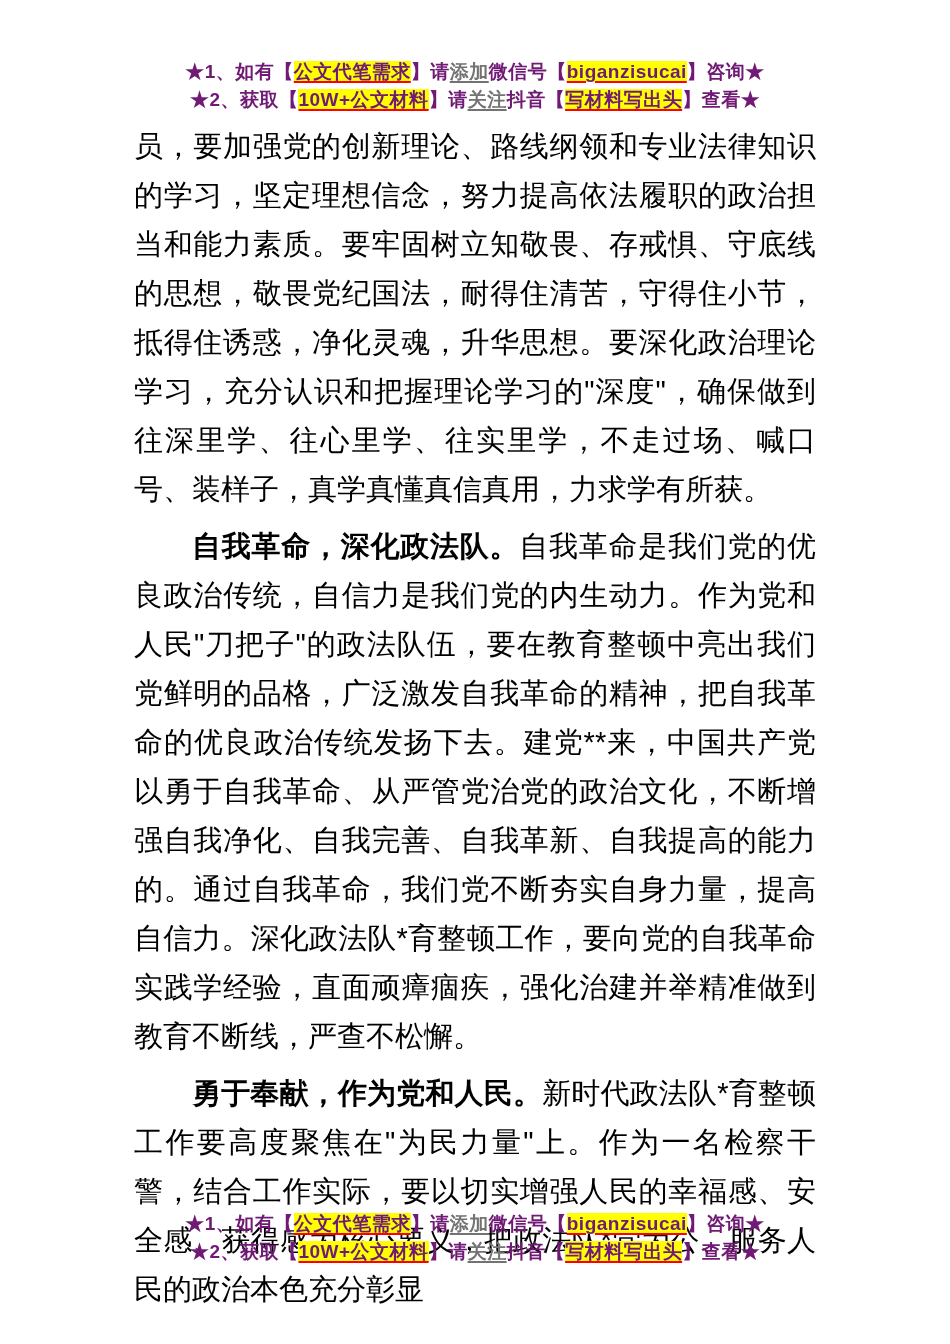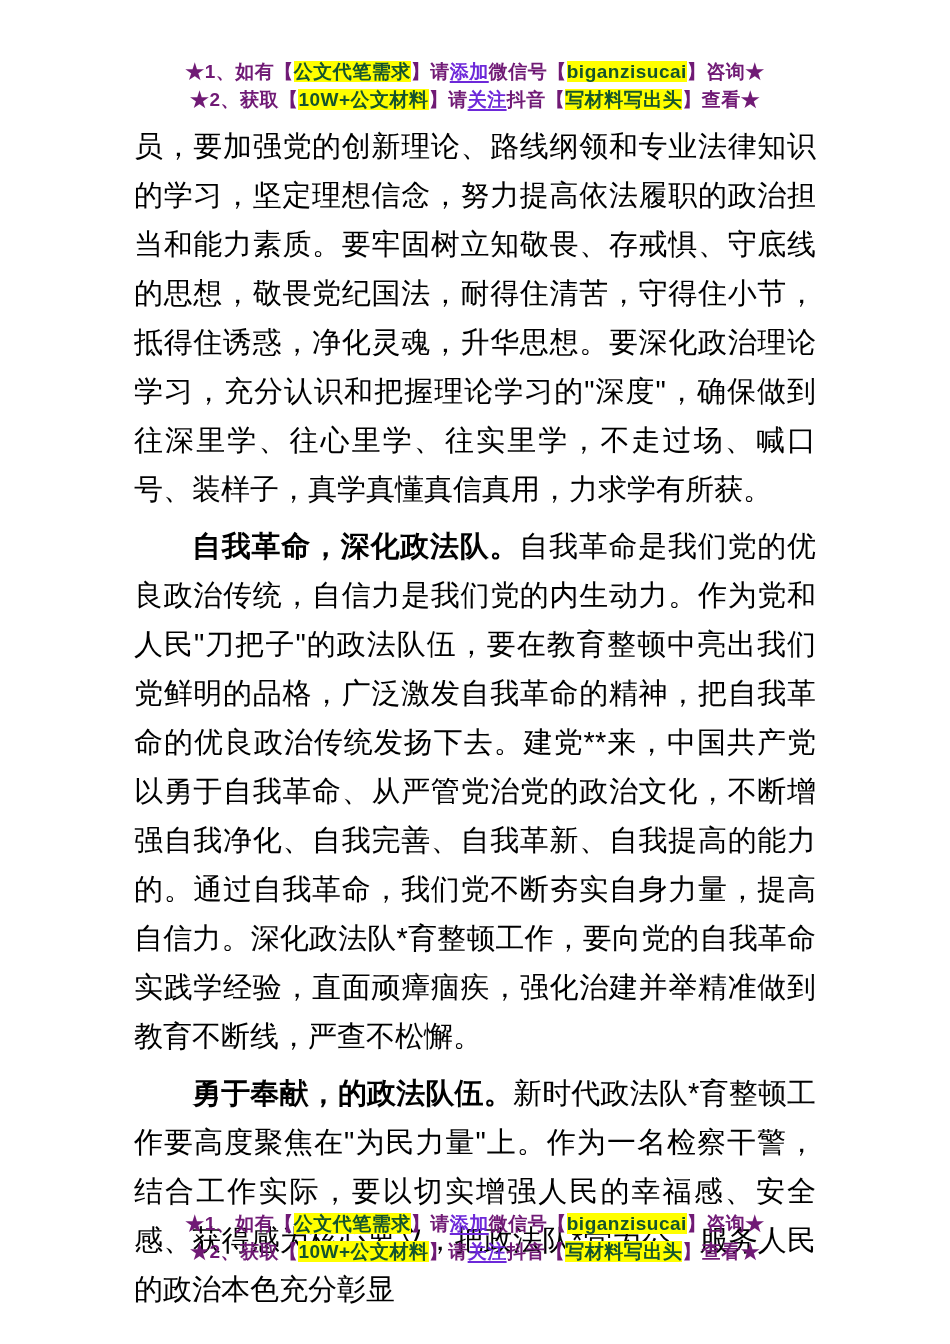--- a/index.html
+++ b/index.html
@@ -19,28 +19,29 @@
   .banner-line {
     text-align: center;
     font-size: 19px;
     font-weight: 700;
     line-height: 28px;
     letter-spacing: 0.5px;
     white-space: nowrap;
   }
   .seg-plain { color: #701a75; }
   .seg-underline {
-    color: #6d28d9;
+    color: #737373;
     text-decoration: underline;
     text-decoration-thickness: 2px;
     text-underline-offset: 3px;
   }
   .seg-highlight {
-    color: #14532d;
+    color: #701a75;
     background: #ffff00;
+    text-decoration: underline;
     text-decoration-color: #ff0000;
     text-decoration-thickness: 2px;
     text-underline-offset: 3px;
   }
   .doc-body {
     margin-top: 8px;
     padding: 0 134px;
   }
   p.para {
     margin: 0;
@@ -56,19 +57,19 @@
 <body>
 
 <div class="page">
   <div class="banner header-banner">
       <div class="banner-line"><span class="seg-plain">★1、如有【</span><span class="seg-highlight">公文代笔需求</span><span class="seg-plain">】请</span><span class="seg-underline">添加</span><span class="seg-plain">微信号【</span><span class="seg-highlight">biganzisucai</span><span class="seg-plain">】咨询★</span></div>
       <div class="banner-line"><span class="seg-plain">★2、获取【</span><span class="seg-highlight">10W+公文材料</span><span class="seg-plain">】请</span><span class="seg-underline">关注</span><span class="seg-plain">抖音【</span><span class="seg-highlight">写材料写出头</span><span class="seg-plain">】查看★</span></div>
     </div>
   <div class="doc-body">
       <p class="para"><span>员，要加强党的创新理论、路线纲领和专业法律知识的学习，坚定理想信念，努力提高依法履职的政治担当和能力素质。要牢固树立知敬畏、存戒惧、守底线的思想，敬畏党纪国法，耐得住清苦，守得住小节，抵得住诱惑，净化灵魂，升华思想。要深化政治理论学习，充分认识和把握理论学习的"深度"，确保做到往深里学、往心里学、往实里学，不走过场、喊口号、装样子，真学真懂真信真用，力求学有所获。</span></p>
       <p class="para indent"><span class="lead">自我革命，深化政法队。</span><span>自我革命是我们党的优良政治传统，自信力是我们党的内生动力。作为党和人民"刀把子"的政法队伍，要在教育整顿中亮出我们党鲜明的品格，广泛激发自我革命的精神，把自我革命的优良政治传统发扬下去。建党**来，中国共产党以勇于自我革命、从严管党治党的政治文化，不断增强自我净化、自我完善、自我革新、自我提高的能力的。通过自我革命，我们党不断夯实自身力量，提高自信力。深化政法队*育整顿工作，要向党的自我革命实践学经验，直面顽瘴痼疾，强化治建并举精准做到教育不断线，严查不松懈。</span></p>
-      <p class="para indent"><span class="lead">勇于奉献，的政法队伍。</span><span>新时代政法队*育整顿工作要高度聚焦在"为民力量"上。作为一名检察干警，结合工作实际，要以切实增强人民的幸福感、安全感、获得感为核心要义，把政法队*党为公、服务人民的政治本色充分彰显</span></p>
+      <p class="para indent"><span class="lead">勇于奉献，作为党和人民。</span><span>新时代政法队*育整顿工作要高度聚焦在"为民力量"上。作为一名检察干警，结合工作实际，要以切实增强人民的幸福感、安全感、获得感为核心要义，把政法队*党为公、服务人民的政治本色充分彰显</span></p>
     </div>
   <div class="banner footer-banner">
       <div class="banner-line"><span class="seg-plain">★1、如有【</span><span class="seg-highlight">公文代笔需求</span><span class="seg-plain">】请</span><span class="seg-underline">添加</span><span class="seg-plain">微信号【</span><span class="seg-highlight">biganzisucai</span><span class="seg-plain">】咨询★</span></div>
       <div class="banner-line"><span class="seg-plain">★2、获取【</span><span class="seg-highlight">10W+公文材料</span><span class="seg-plain">】请</span><span class="seg-underline">关注</span><span class="seg-plain">抖音【</span><span class="seg-highlight">写材料写出头</span><span class="seg-plain">】查看★</span></div>
     </div>
 </div>
 
 </body></html>

